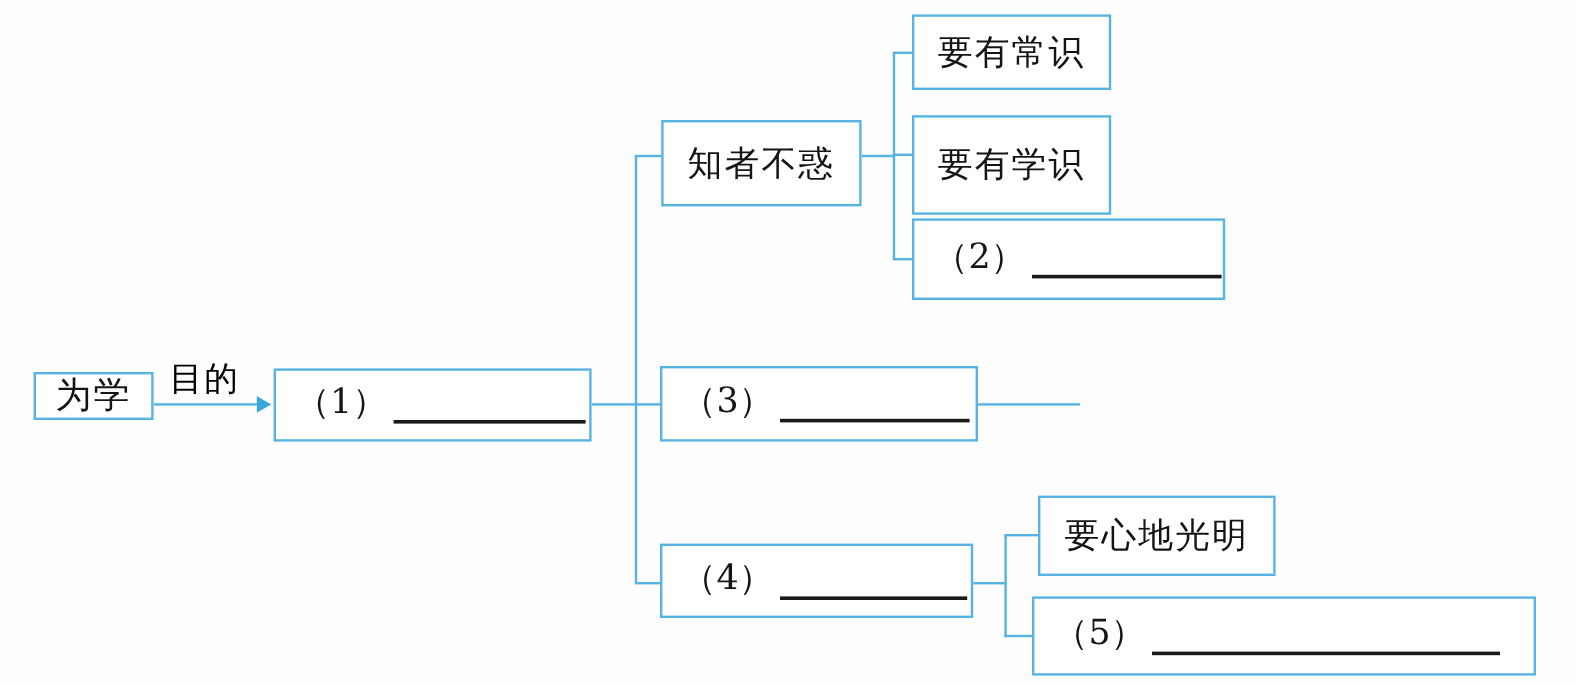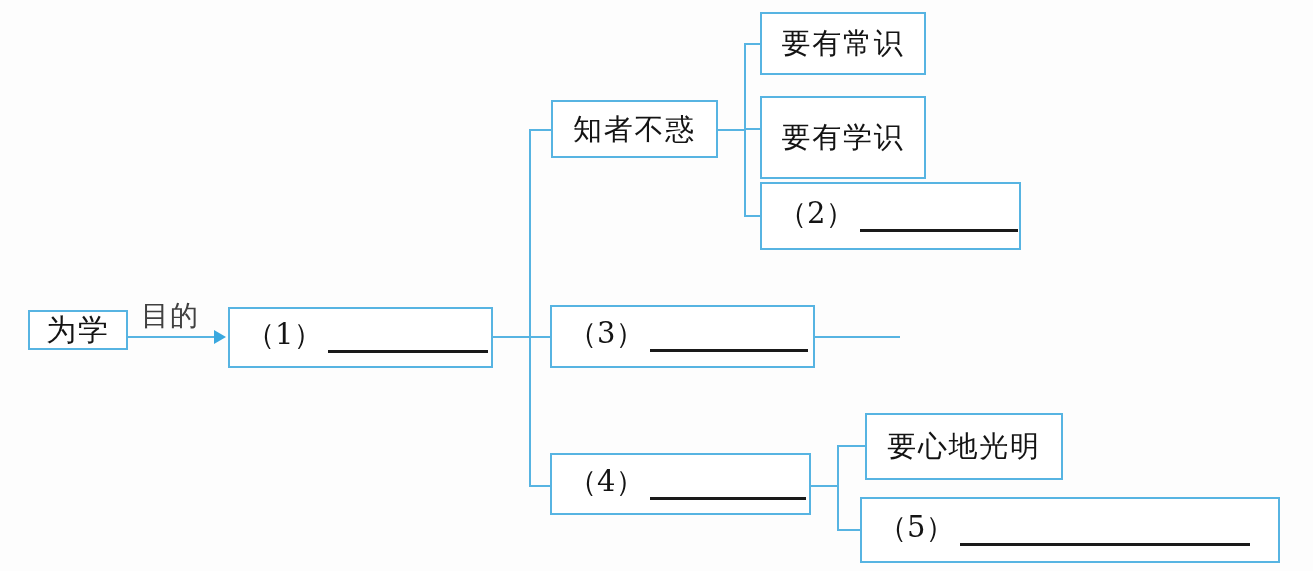--- a/index.html
+++ b/index.html
@@ -82,21 +82,21 @@
     border-top: 7px solid transparent;
     border-bottom: 7px solid transparent;
     border-left: 12px solid #3aa8df;
     z-index: 2;
   }
   
   .edge-caption {
     position: absolute;
     font-family: "DejaVu Serif", "Liberation Serif", serif;
     font-size: 28px;
-    color: #404040;
+    color: #000000;
     white-space: nowrap;
     letter-spacing: 0.04em;
     z-index: 4;
   }
 </style>
 </head>
 <body>
 
 <div id="canvas">
 
@@ -137,21 +137,21 @@
 
   <div class="node plain lead" style="left:28px; top:310px; width:100px; height:40px;">
     <span class="label">为学</span>
   </div>
 
   <div class="node blank" style="left:228px; top:307px; width:265px; height:61px;">
     <span class="num">（1）</span>
     <span class="rule" style="width:160px;"></span>
   </div>
 
-  <div class="node plain" style="left:551px; top:100px; width:167px; height:58px;">
+  <div class="node plain" style="left:551px; top:100px; width:167px; height:72px;">
     <span class="label">知者不惑</span>
   </div>
 
   <div class="node plain" style="left:760px; top:12px; width:166px; height:63px;">
     <span class="label">要有常识</span>
   </div>
 
   <div class="node plain" style="left:760px; top:96px; width:166px; height:83px;">
     <span class="label">要有学识</span>
   </div>

